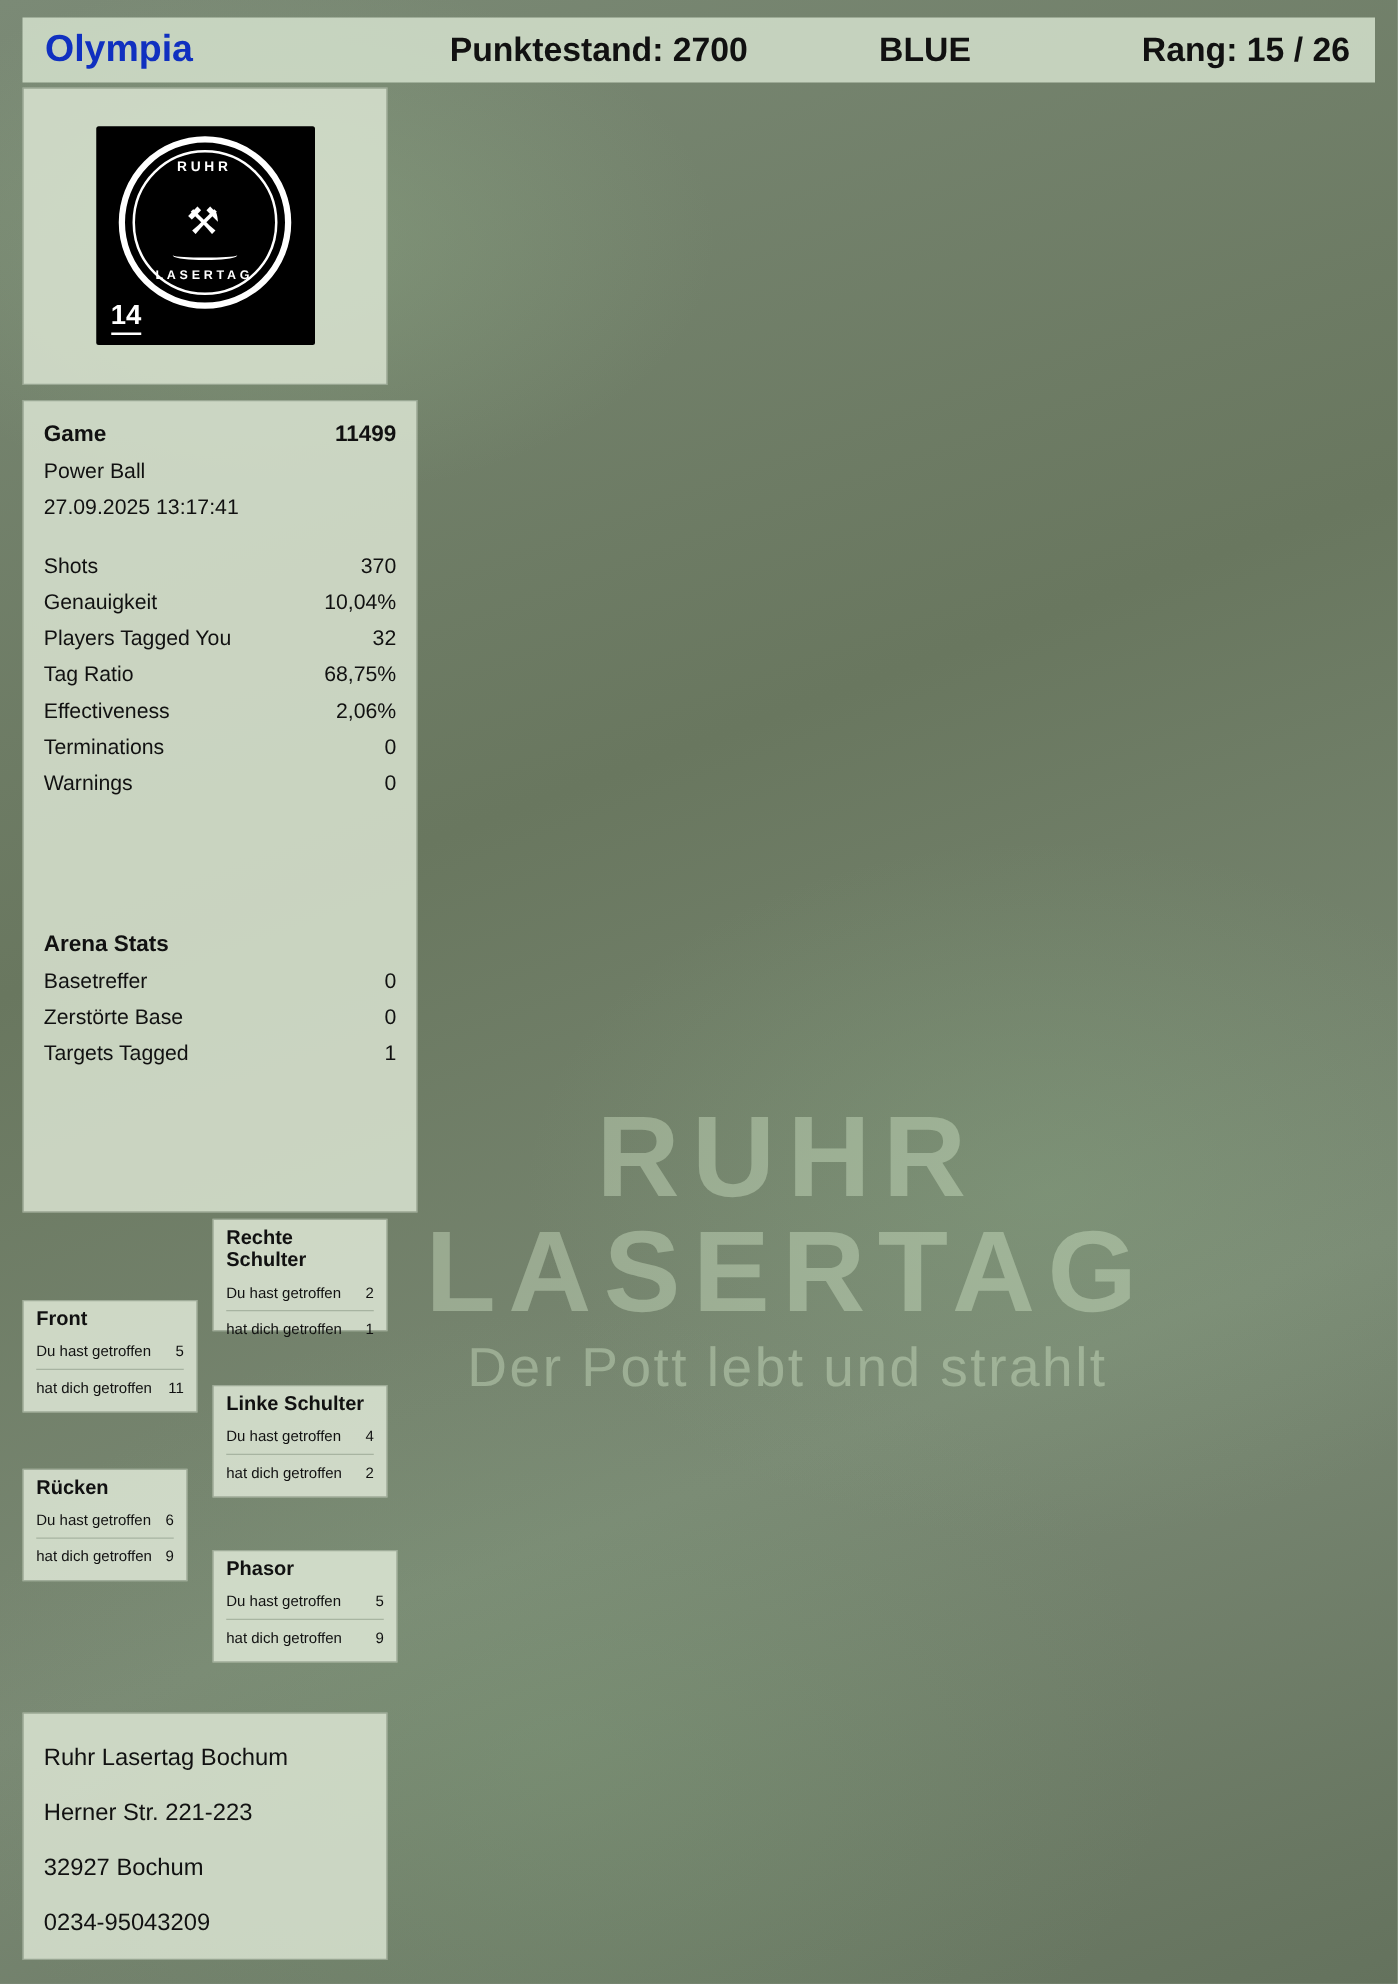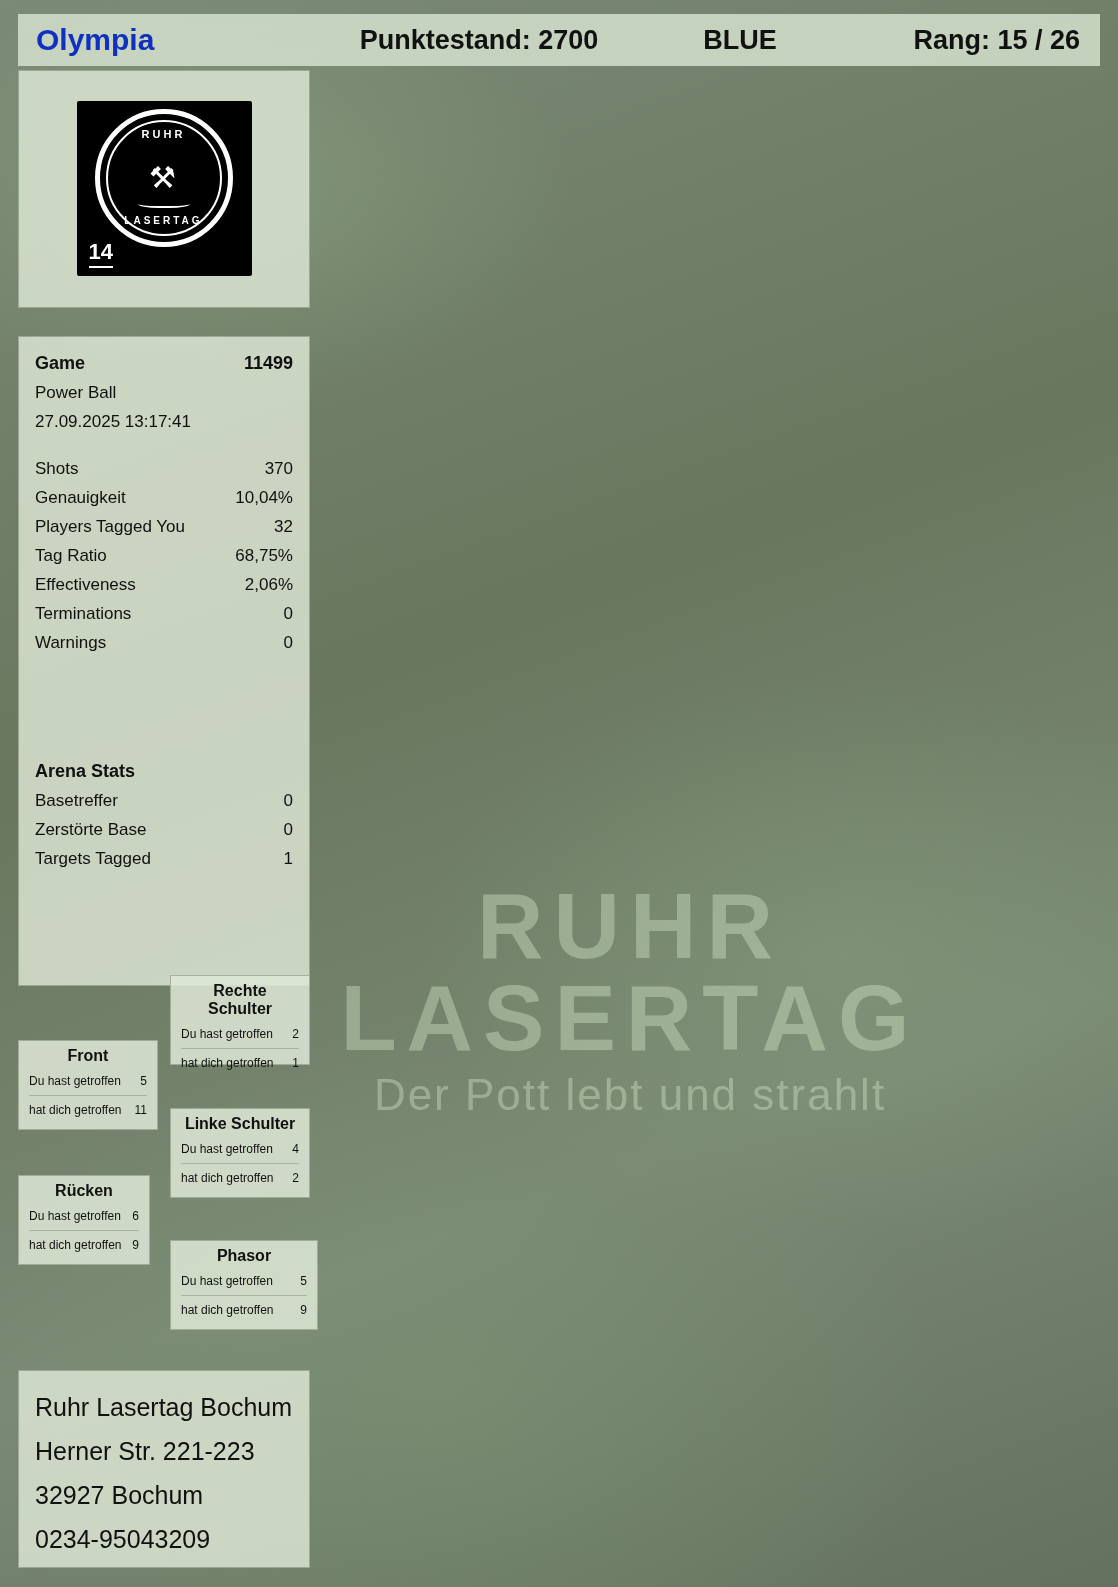--- a/index.html
+++ b/index.html
@@ -157,22 +157,22 @@
     position: absolute;
     left: 12px; bottom: 8px;
     color: #fff;
     font-size: 22px;
     font-weight: bold;
     border-bottom: 2px solid #fff;
     padding-bottom: 1px;
   }
 
   #game-panel {
-    left: 18px; top: 336px;
-    width: 292px; height: 650px;
+    left: 18px; top: 320px;
+    width: 316px; height: 650px;
     padding: 12px 16px;
   }
   .row {
     display: flex;
     justify-content: space-between;
     font-size: 17px;
     color: #111;
     line-height: 29px;
   }
   .row.head {
@@ -187,21 +187,20 @@
   
   .zone {
     position: absolute;
     background: rgba(222,232,214,.85);
     border: 1px solid rgba(120,135,115,.55);
     z-index: 3;
     box-sizing: border-box;
     padding: 6px 10px;
   }
   .zone-title {
-    text-align: center;
     font-weight: bold;
     font-size: 16px;
     color: #111;
     margin-bottom: 4px;
   }
   .zone-row {
     display: flex;
     justify-content: space-between;
     font-size: 12px;
     color: #111;
@@ -217,21 +216,21 @@
   #zone-rs    { left: 170px; top: 975px;  width: 140px; height: 90px; }
   #zone-ls    { left: 170px; top: 1108px; width: 140px; height: 90px; }
   #zone-ph    { left: 170px; top: 1240px; width: 148px; height: 90px; }
 
   #address-panel {
     left: 18px; top: 1370px;
     width: 292px; height: 198px;
     padding: 14px 16px;
   }
   .addr-line {
-    font-size: 25px;
+    font-size: 19px;
     color: #111;
     line-height: 44px;
   }
 
   
   #scoreboard {
     left: 318px; top: 70px;
     width: 782px; height: 1282px;
     background: rgba(222,232,214,.55);
     border: 1px solid rgba(120,135,115,.5);

